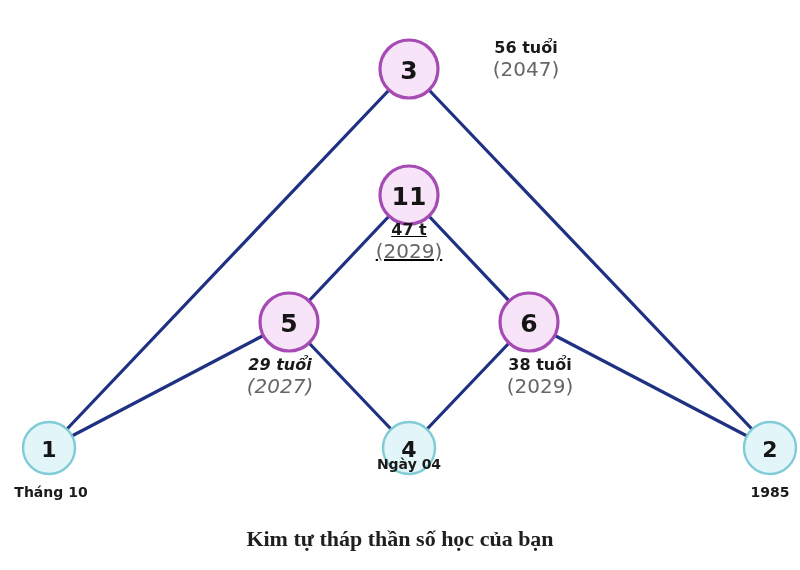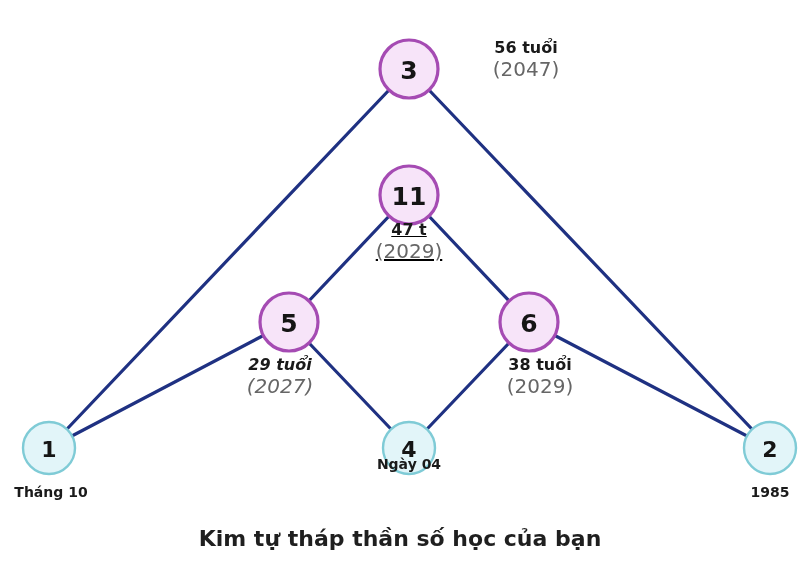--- a/index.html
+++ b/index.html
@@ -8,21 +8,21 @@
     #diagram { position: absolute; left: 0; top: 0; width: 800px; height: 570px; }
     .edge { stroke: #1f3182; stroke-width: 3.2; stroke-linecap: round; }
     .node-purple circle { fill: #f7e4f9; stroke: #a54bb3; stroke-width: 3.2; }
     .node-cyan circle { fill: #e2f5f9; stroke: #7fcbd6; stroke-width: 2.4; }
     .node-num { font-family: "DejaVu Sans", sans-serif; font-weight: bold; fill: #151515; text-anchor: middle; dominant-baseline: central; }
     .lbl { position: absolute; transform: translateX(-50%); white-space: nowrap; text-align: center; }
     .age { font-weight: bold; font-size: 16px; color: #1a1a1a; }
     .year { font-size: 20px; color: #666666; }
     .base { font-weight: bold; font-size: 14px; color: #1a1a1a; }
     .title { position: absolute; left: 50%; top: 526px; transform: translateX(-50%);
-             font-weight: bold; font-size: 22px; color: #1f1f1f; white-space: nowrap; }
+             font-weight: bold; font-size: 22px; color: #1f1f1f; white-space: nowrap; font-family: Liberation Serif, serif; }
   </style>
 </head>
 <body>
 
 <svg id="diagram" viewBox="0 0 800 570" xmlns="http://www.w3.org/2000/svg">
 
   <g>
     <line class="edge" x1="49" y1="448" x2="409" y2="69"></line>
     <line class="edge" x1="409" y1="69" x2="770" y2="448"></line>
     <line class="edge" x1="49" y1="448" x2="289" y2="322"></line>

